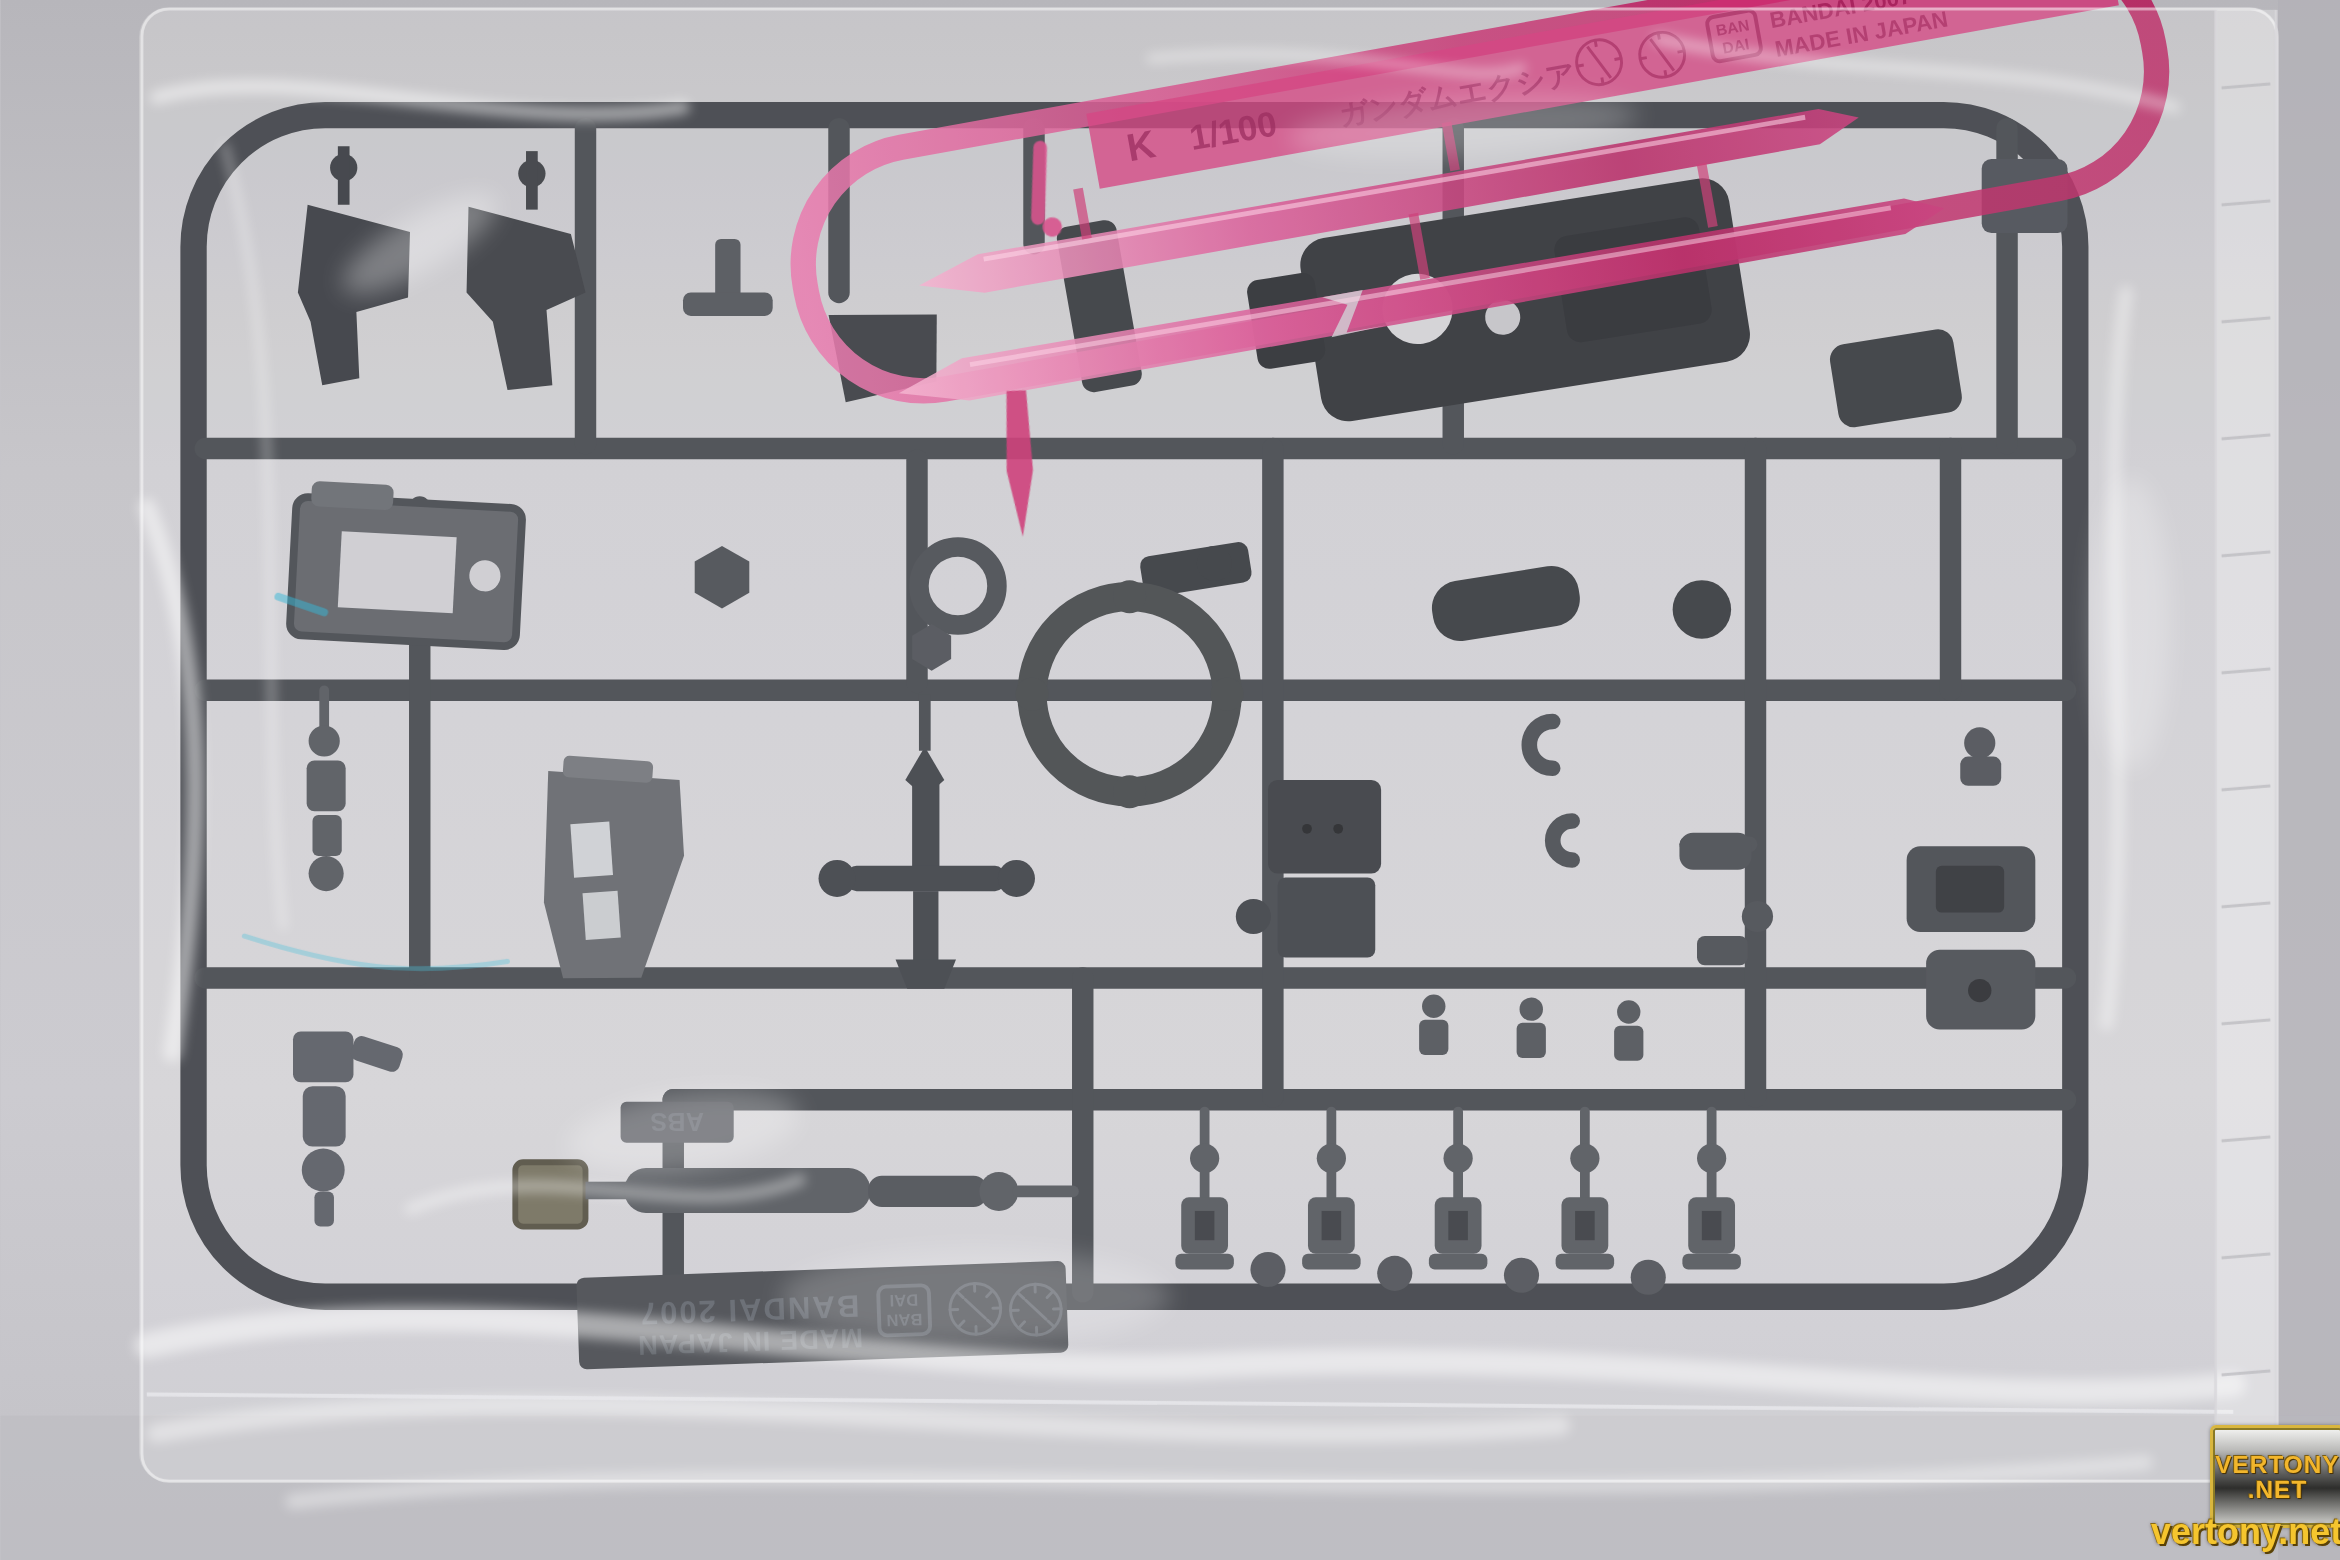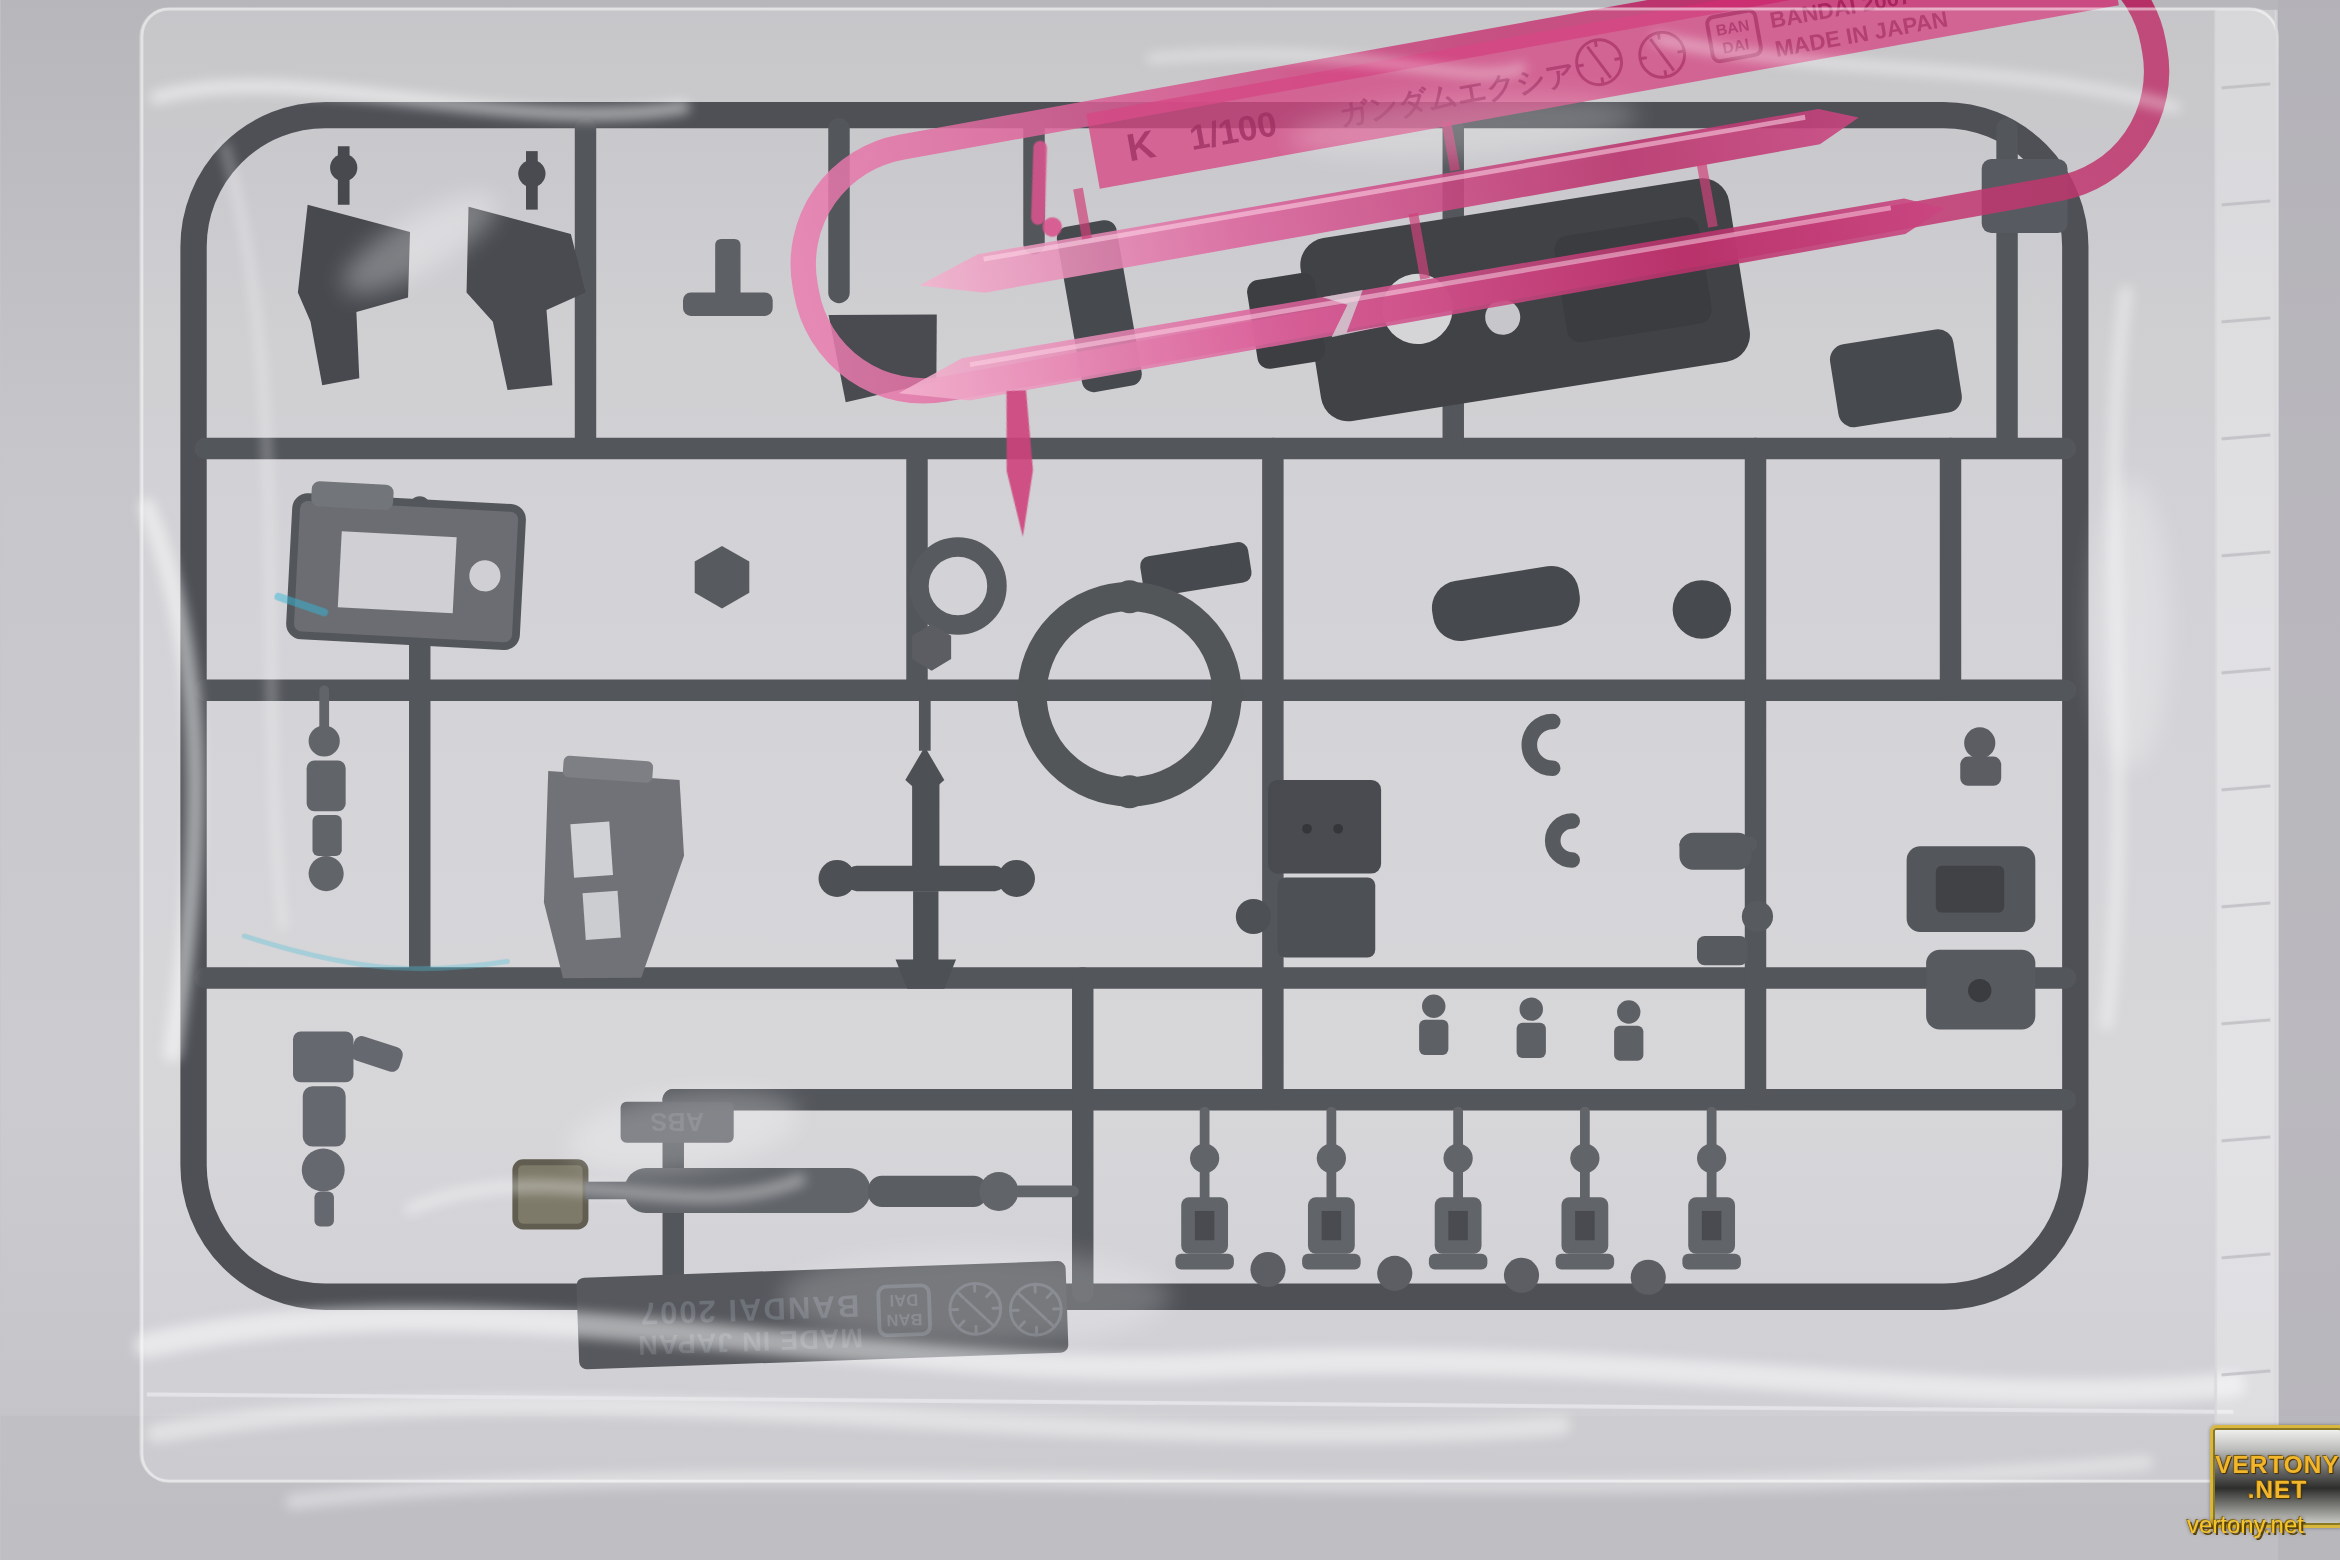--- a/index.html
+++ b/index.html
@@ -9,21 +9,21 @@
   
   .wm-badge{position:absolute;left:2210px;top:1425px;width:135px;height:103px;
     box-sizing:border-box;border:3.9px solid #d9b63e;border-radius:5.9px;
     background:linear-gradient(180deg,#f4f4f2 0%,#bdbdbb 22%,#5a5a58 48%,#2e2e2c 62%,#cfcfcb 100%);
     box-shadow:inset 0 0 0 2px #8a7a26,0 0 3.9px rgba(0,0,0,.35);
     display:flex;flex-direction:column;align-items:center;justify-content:center;}
   .wm-badge .l1,.wm-badge .l2{font-weight:bold;font-size:24.4px;line-height:25px;
     letter-spacing:1px;color:#f2b62c;
     text-shadow:1px 1px 0 #4a3406,-1px -1px 0 #7a5c10,0 0 2.9px rgba(0,0,0,.6);}
   .wm-url{position:absolute;left:2151px;top:1511px;width:189px;text-align:center;
-    font-weight:normal;font-size:24px;color:#f5c52e;letter-spacing:0px;
+    font-weight:bold;font-size:36px;color:#f5c52e;letter-spacing:0px;
     text-shadow:2px 2px 0 #5a4206,-1px -1px 0 #8a6a10,0 0 3.9px rgba(40,20,0,.7);}
 </style>
 </head>
 <body>
 
 <div class="stage">
 <svg width="2341" height="1560" viewBox="0 0 2400 1600">
   <defs>
     <linearGradient id="bgGrad" x1="0" y1="0" x2="0" y2="1">
       <stop offset="0" stop-color="#b7b6bb"></stop>

